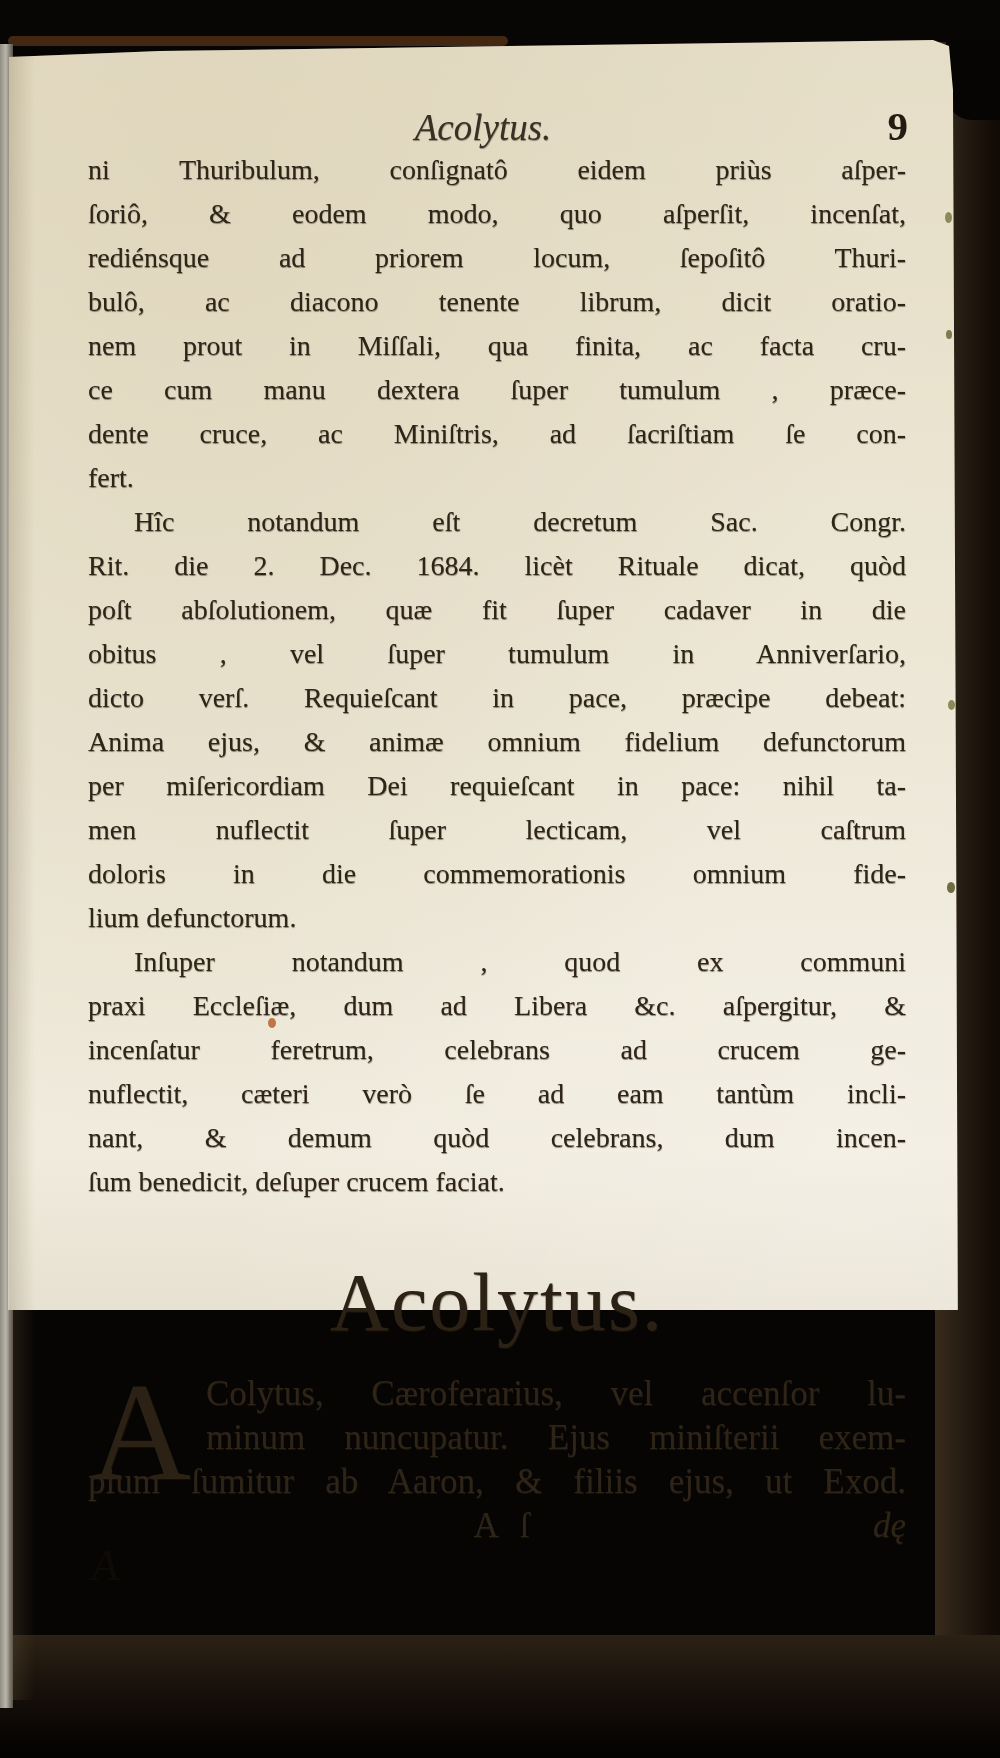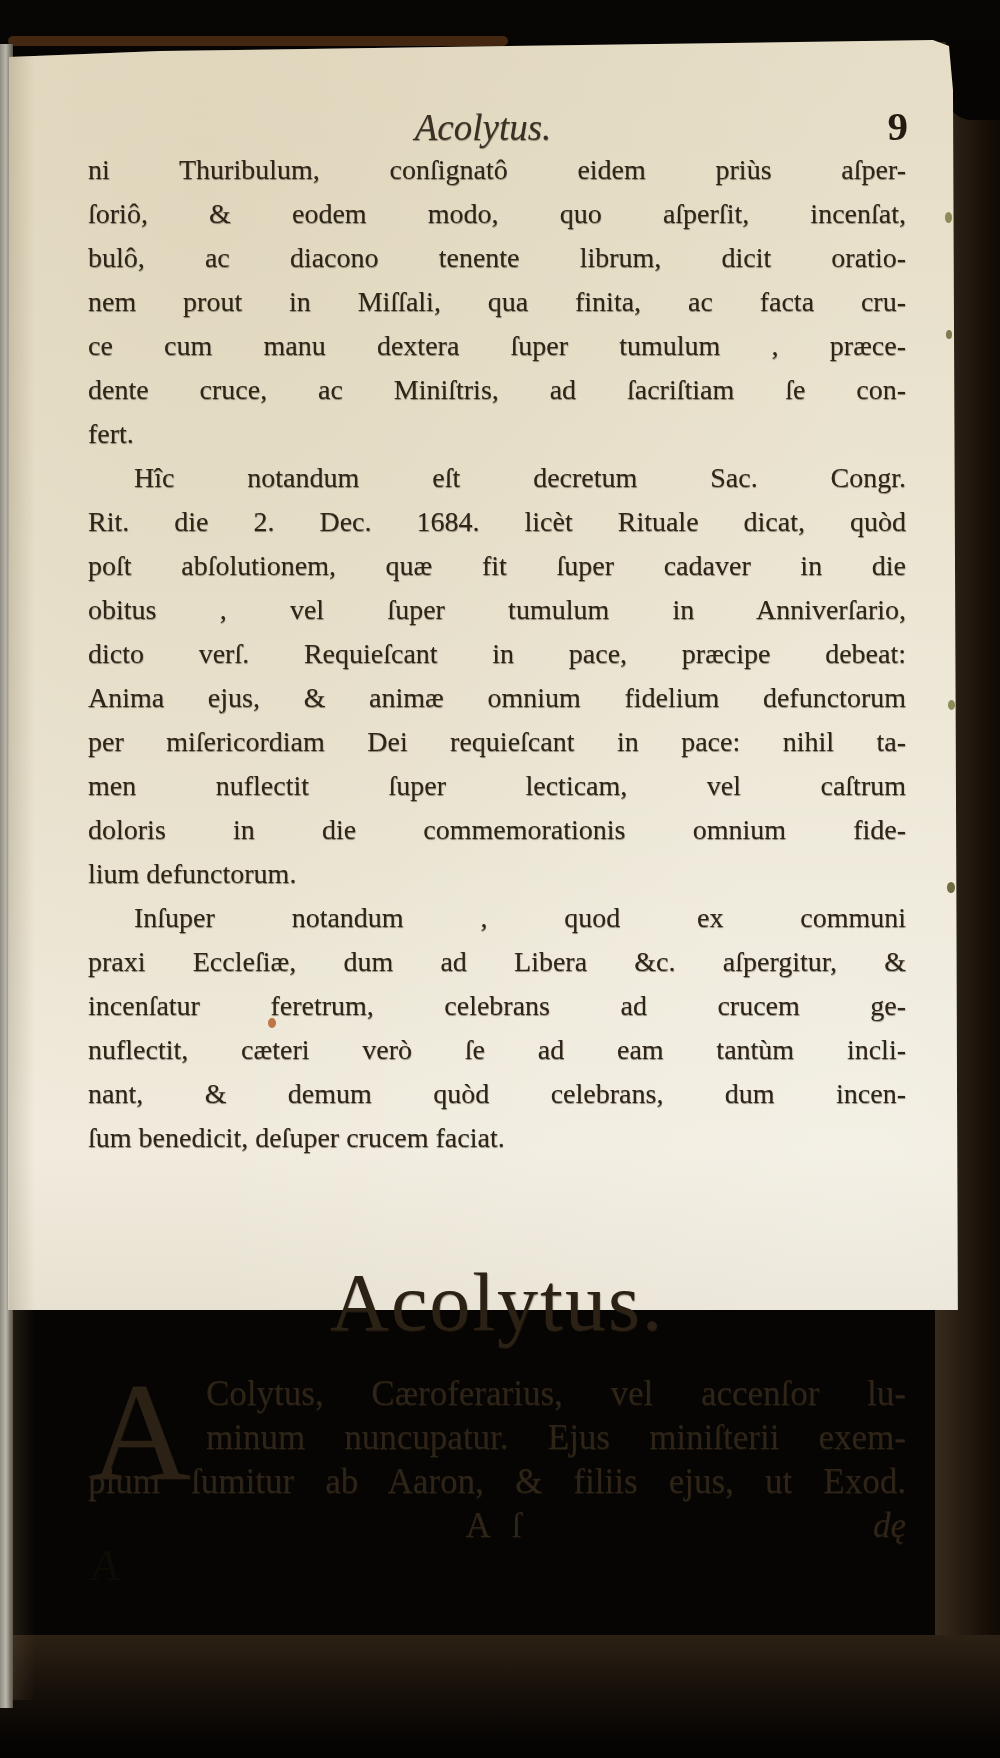--- a/index.html
+++ b/index.html
@@ -45,21 +45,21 @@
   .just{text-align:justify;text-align-last:justify;}
   .it{}
   .section-heading{position:absolute;left:88px;top:1258px;width:818px;text-align:center;
     font-size:82px;line-height:90px;letter-spacing:2px;color:#2b2115;
     text-shadow:0.6px 0.8px 1px rgba(43,33,21,.45);}
   .section-block{position:absolute;left:88px;top:1372px;width:818px;
     font-size:35px;line-height:44px;}
   .drop-cap{position:absolute;left:2px;top:-10px;font-size:140px;line-height:140px;
     color:#2b2115;text-shadow:0.8px 1px 1.2px rgba(43,33,21,.4);}
   .sig-row{position:relative;height:44px;}
-  .signature{position:absolute;left:0;width:100%;text-align:center;letter-spacing:7px;}
+  .signature{position:absolute;left:8px;width:100%;text-align:center;letter-spacing:7px;}
   .catchword{position:absolute;right:0;top:0;font-style:italic;}
   .ghost-a{position:absolute;left:90px;top:1540px;font-size:44px;color:rgba(60,50,35,.14);
     transform:skewX(-6deg);}
   .speck{position:absolute;border-radius:50%;}
 </style>
 </head>
 <body>
 
 <div class="band-right"></div>
 <div class="band-bottom"></div>
@@ -70,20 +70,21 @@
 
 <div class="paper">
   <div class="paper-shade-left"></div>
 
   <div class="running-head">Acolytus.</div>
   <div class="page-number">9</div>
 
   <div class="textblock ink" id="body-lines">
       <div class="line just"><span>ni Thuribulum, conſignatô eidem priùs aſper-</span></div>
       <div class="line just"><span>ſoriô, &amp; eodem modo, quo aſperſit, incenſat,</span></div>
+      <div class="line just"><span>rediénsque ad priorem locum, ſepoſitô Thuri-</span></div>
       <div class="line just"><span>bulô, ac diacono tenente librum, dicit oratio-</span></div>
       <div class="line just"><span>nem prout in Miſſali, qua finita, ac facta cru-</span></div>
       <div class="line just"><span>ce cum manu dextera ſuper tumulum , præce-</span></div>
       <div class="line just"><span>dente cruce, ac Miniſtris, ad ſacriſtiam ſe con-</span></div>
       <div class="line"><span>fert.</span></div>
       <div class="line just" style="padding-left: 46px;"><span>Hîc notandum eſt decretum Sac. Congr.</span></div>
       <div class="line just"><span>Rit. die 2. Dec. 1684. licèt Rituale dicat, quòd</span></div>
       <div class="line just"><span>poſt abſolutionem, quæ fit ſuper cadaver in die</span></div>
       <div class="line just"><span>obitus , vel ſuper tumulum in Anniverſario,</span></div>
       <div class="line just"><span>dicto verſ. </span><span class="it">Requieſcant in pace</span><span>, præcipe debeat:</span></div>

